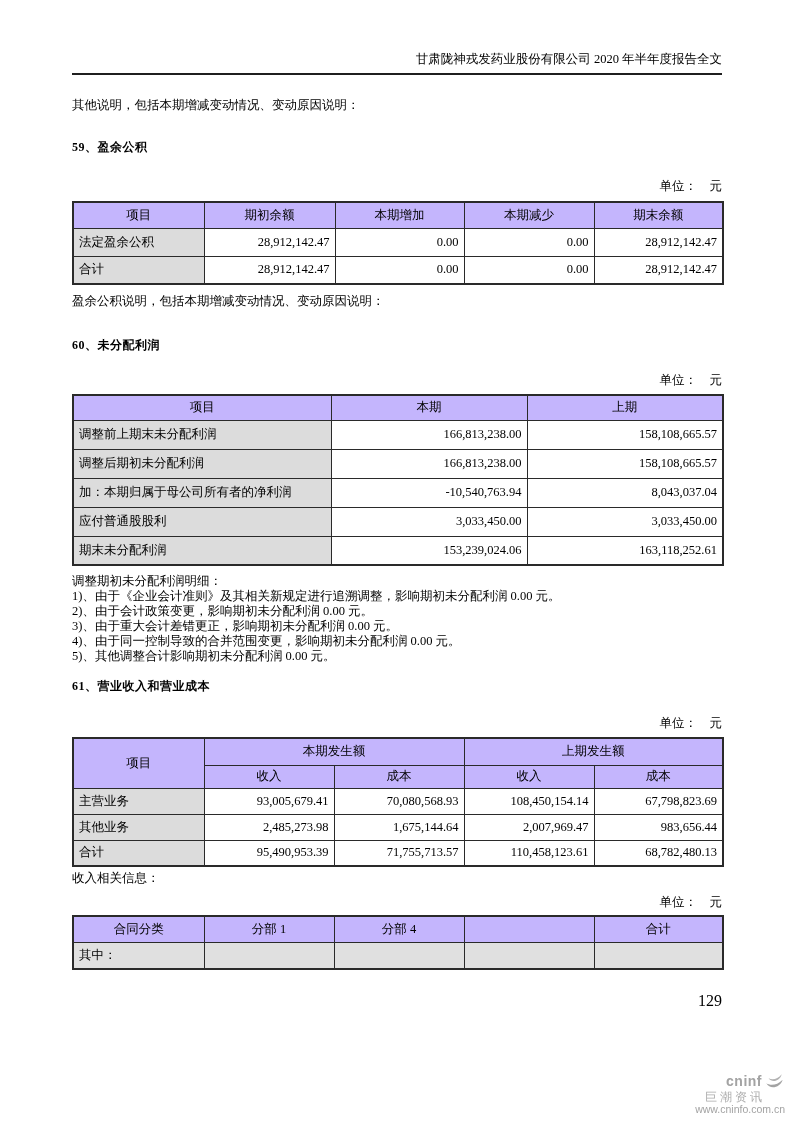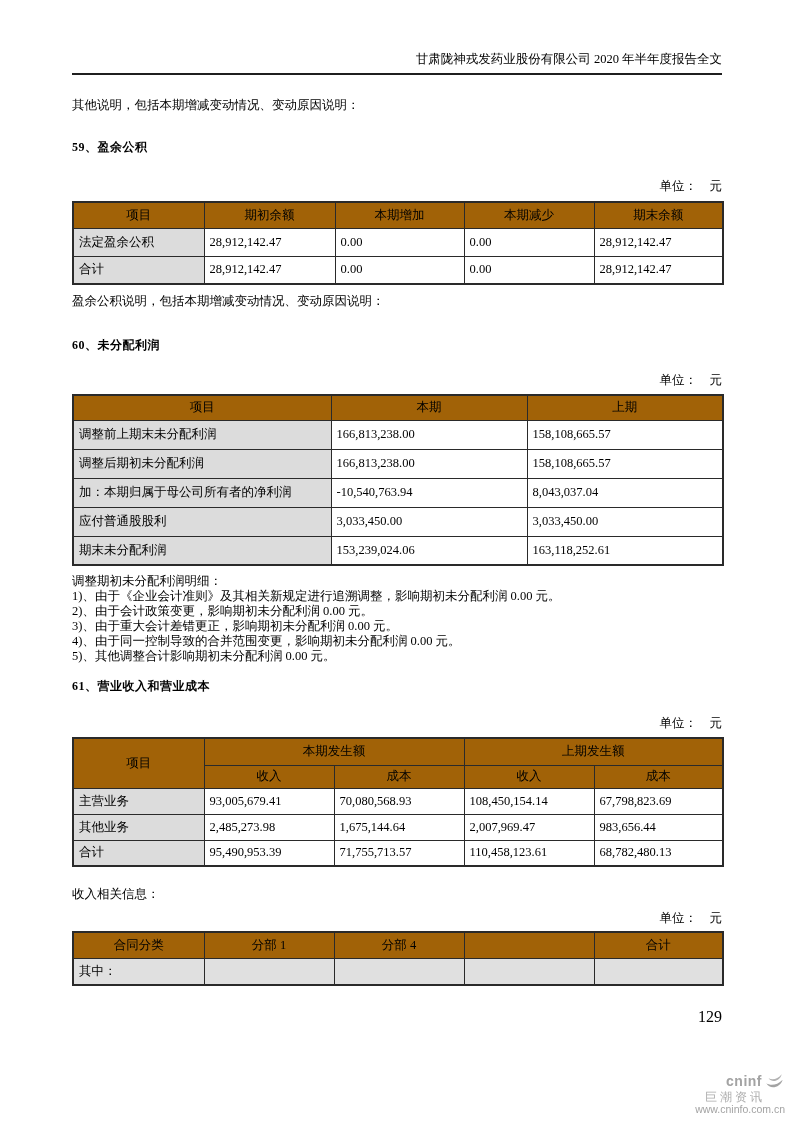--- a/index.html
+++ b/index.html
@@ -31,40 +31,40 @@
 
   table.t { width:100%; border-collapse:collapse; table-layout:fixed; border:2px solid #2a2a2a; }
   table.t td {
     border:1px solid #2a2a2a;
     padding:1px 5px;
     vertical-align:middle;
     font-size:12.5px;
     line-height:15px;
     overflow:hidden; white-space:nowrap;
   }
-  td.hc { background:#a16207; text-align:center;margin-left:6px; }
+  td.hc { background:#c4b5fd; text-align:center;margin-left:6px; }
   td.lc { background:#dcdcdc; text-align:left; }
-  td.nc { background:#ffffff; }
+  td.nc { background:#ffffff; text-align:right; }
   td.gc { background:#e0e0e0; }
   td.ind { padding-left:36px; }
 
   .t59 td { height:28px; }
   .t59 tr.hrow td { height:26px; }
   .t60 td { height:29px; }
   .t60 tr.hrow td { height:25px; }
   .t61 td { height:26px; }
   .t61 tr.hrow1 td { height:27px; }
   .t61 tr.hrow2 td { height:23px; }
   .tb td { height:26px; }
   .tb tr.drow td { height:27px; }
 
   .after-note { margin-top:9px; line-height:15px; }
   .notes-title { margin-top:8px; line-height:15px; }
   .note-item { line-height:15px; }
-  .rev-info { margin-top:20px; line-height:15px; }
+  .rev-info { margin-top:4px; line-height:15px; }
 
   .page-number { margin-top:24px; text-align:right; font-size:16px; line-height:14px; }
 
   .footer-logo {
     position:absolute; right:8px; bottom:7px;
     text-align:right; color:#a3a3a3;
     font-family:"Liberation Sans","DejaVu Sans",sans-serif;
     line-height:1.05;
   }
   .logo-top { display:flex; align-items:center; justify-content:flex-end; gap:1px; }

